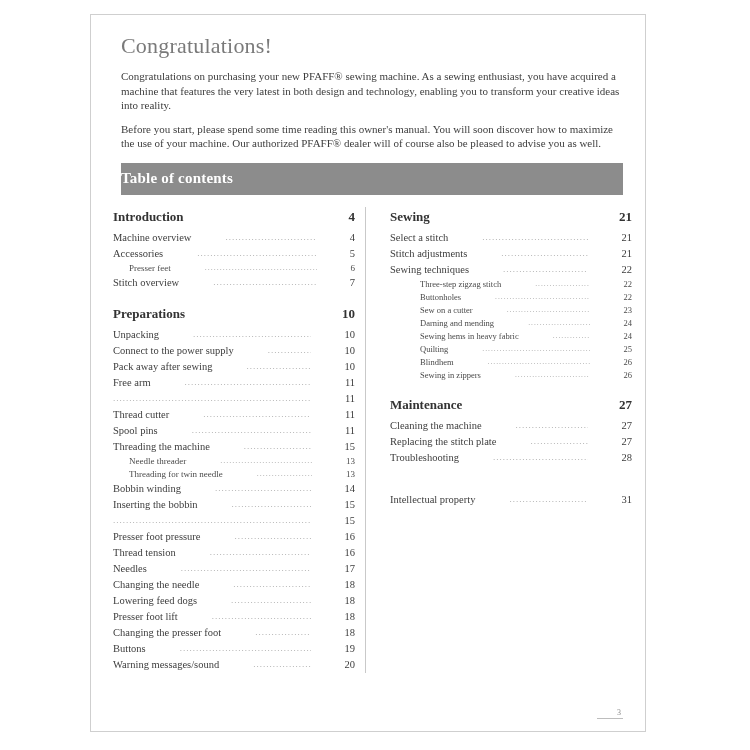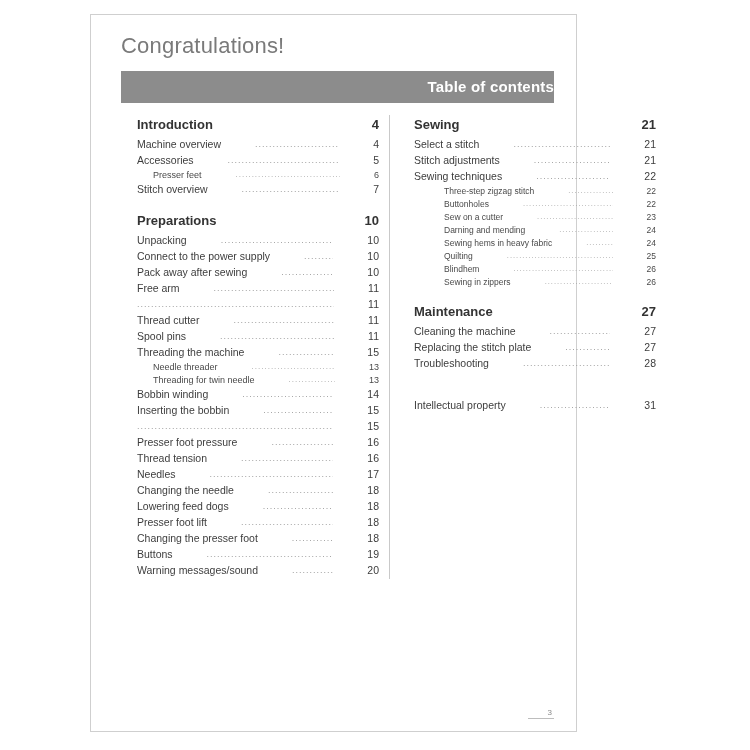--- a/index.html
+++ b/index.html
@@ -11,54 +11,55 @@
     height: 750px;
     background: #ffffff;
     font-family: "Liberation Sans", sans-serif;
     color: #3a3a3a;
     overflow: hidden;
   }
   .page {
     position: absolute;
     left: 90px;
     top: 14px;
-    width: 487px;
+    width: 556px;
     height: 718px;
     border: 1px solid #cfcfcf;
     background: #ffffff;
     box-sizing: border-box;
     padding: 14px 22px 10px 22px;
+    font-family: Liberation Serif, serif;
   }
   .title {
     font-size: 22px;
     color: #7a7a7a;
     font-weight: normal;
     margin: 4px 0 10px 8px;
     letter-spacing: 0.2px;
   }
   .intro p {
     font-size: 11px;
     line-height: 14.5px;
     color: #3d3d3d;
     margin: 0 0 9px 8px;
     text-align: left;
   }
   .toc-banner {
     margin: 12px 0 12px 8px;
     background: #8c8c8c;
     color: #ffffff;
-    text-align: right;
+    text-align: left;
     font-size: 15px;
     font-weight: bold;
     padding: 7px 0 8px 0;
     letter-spacing: 0.2px;
   }
   .columns {
     display: flex;
-    margin-left: 24px;
+    margin-left: 0;
   }
   .col {
     width: 242px;
   }
   .col.left {
     margin-right: 18px;
     border-right: 1px solid #c9c9c9;
     padding-right: 10px;
   }
   .col.right {
@@ -147,20 +148,22 @@
   }
 </style>
 </head>
 <body>
 
 <div class="page">
 
   <h1 class="title">Congratulations!</h1>
 
   <div class="intro">
+    <p>Congratulations on purchasing your new PFAFF® sewing machine. As a sewing enthusiast, you have acquired a machine that features the very latest in both design and technology, enabling you to transform your creative ideas into reality.</p>
+    <p>Before you start, please spend some time reading this owner's manual. You will soon discover how to maximize the use of your machine. Our authorized PFAFF® dealer will of course also be pleased to advise you as well.</p>
   </div>
 
   <div class="toc-banner">Table of contents</div>
 
   <div class="columns">
     <div class="col left" id="col-left">
         <div class="sec-head">
           <span class="st">Introduction</span>
           <span class="sp"></span>
           <span class="pg">4</span>

